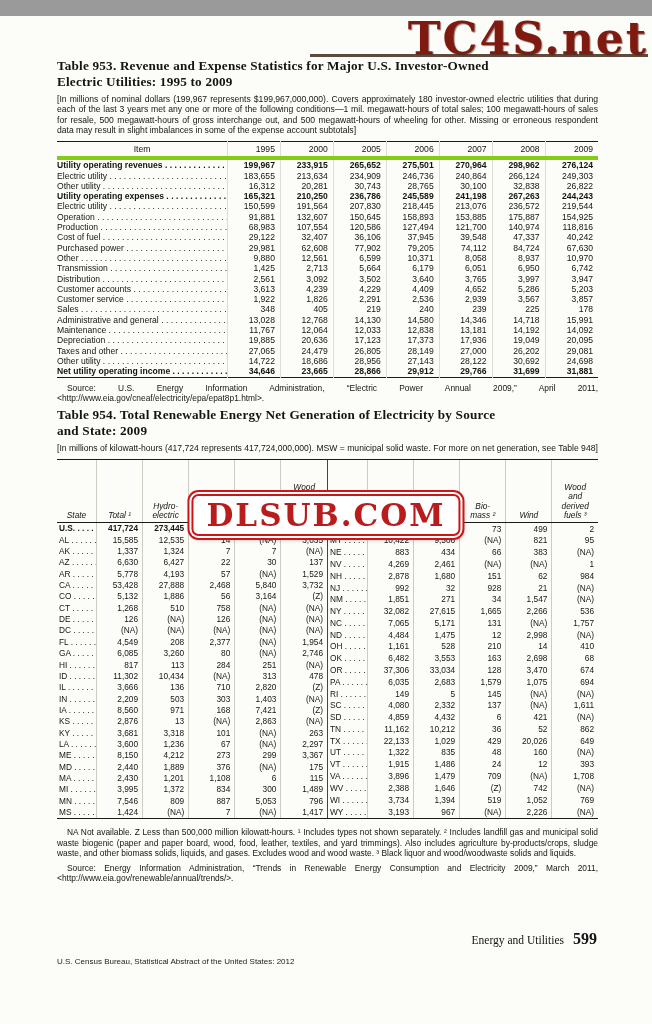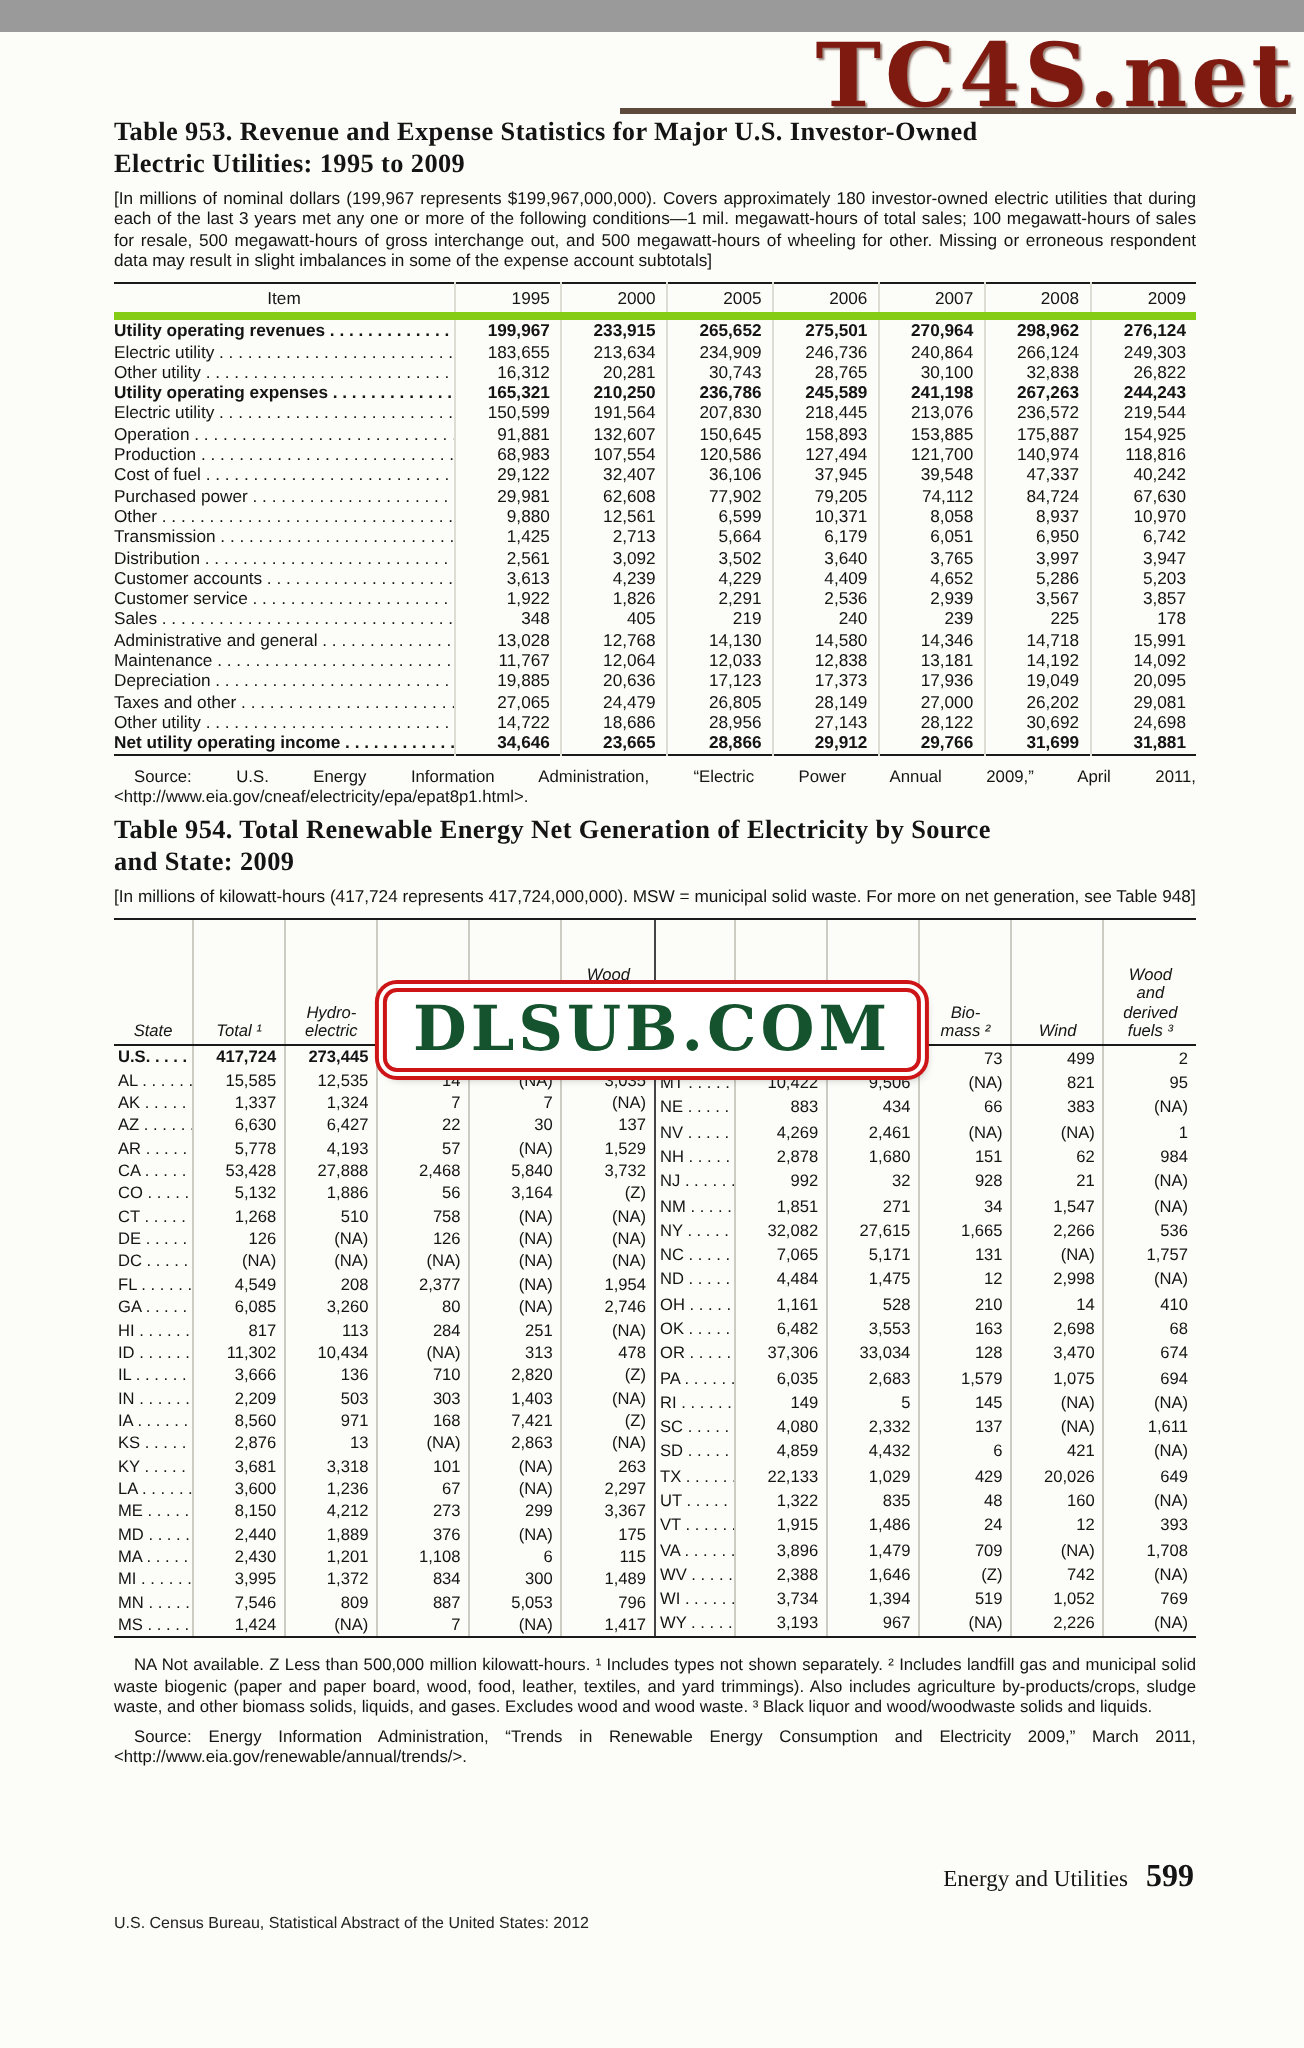--- a/index.html
+++ b/index.html
@@ -6,21 +6,21 @@
   .page{position:relative;width:652px;height:1024px;margin:16px auto;background:#fcfcf8;
         color:#141414;font-family:"Liberation Serif",serif;overflow:hidden;}
 
   
   .wm-top{position:absolute;top:0;right:4px;font:bold 44px/46px "DejaVu Serif",serif;
           color:#7e1a10;letter-spacing:2px;text-shadow:1px 1px 1px rgba(70,25,12,.55);}
   .wm-strike{position:absolute;top:38px;left:310px;width:338px;height:2.5px;background:#42291c;opacity:.85;}
   .wm-mid{position:absolute;top:478px;left:50%;transform:translateX(-50%);
           background:#fff;border:2px solid #cd1518;border-radius:7px;padding:1px 13px;
           box-shadow:0 0 0 2px #fff,0 0 0 4px #cd1518,2px 3px 5px rgba(0,0,0,.35);
-          font:bold 31px/36px "DejaVu Serif",serif;color:#14532d;letter-spacing:2px;z-index:5;}
+          font:bold 31px/36px "DejaVu Serif",serif;color:#b91c1c;letter-spacing:2px;z-index:5;}
   .wm-bottom{position:absolute;top:960px;left:0;width:100%;text-align:center;
           font:bold 48px/52px "DejaVu Serif",serif;color:#d01f1f;letter-spacing:2px;
           text-shadow:2px 2px 0 #8f1212;}
 
   
   .sec{position:absolute;left:57px;width:541px;}
   .tbl-title{margin:0;font:bold 13.2px/15.6px "Liberation Serif",serif;letter-spacing:.2px;white-space:pre-line;}
   .note{margin:5px 0 0 0;font:8.6px/10.2px "Liberation Sans",sans-serif;text-align:justify;}
   .source{margin:5px 0 0 0;font:8.4px/10.2px "Liberation Sans",sans-serif;text-indent:10px;text-align:justify;}
   .fnotes{margin:8px 0 0 0;font:8.4px/10.2px "Liberation Sans",sans-serif;text-indent:10px;text-align:justify;}
@@ -680,20 +680,28 @@
             </tr>
             <tr>
               <td class="c-state"><span class="lbl">SD</span></td>
               <td class="c-num">4,859</td>
               <td class="c-num">4,432</td>
               <td class="c-num">6</td>
               <td class="c-num">421</td>
               <td class="c-num">(NA)</td>
             </tr>
             <tr>
+              <td class="c-state"><span class="lbl">TN</span></td>
+              <td class="c-num">11,162</td>
+              <td class="c-num">10,212</td>
+              <td class="c-num">36</td>
+              <td class="c-num">52</td>
+              <td class="c-num">862</td>
+            </tr>
+            <tr>
               <td class="c-state"><span class="lbl">TX</span></td>
               <td class="c-num">22,133</td>
               <td class="c-num">1,029</td>
               <td class="c-num">429</td>
               <td class="c-num">20,026</td>
               <td class="c-num">649</td>
             </tr>
             <tr>
               <td class="c-state"><span class="lbl">UT</span></td>
               <td class="c-num">1,322</td>

